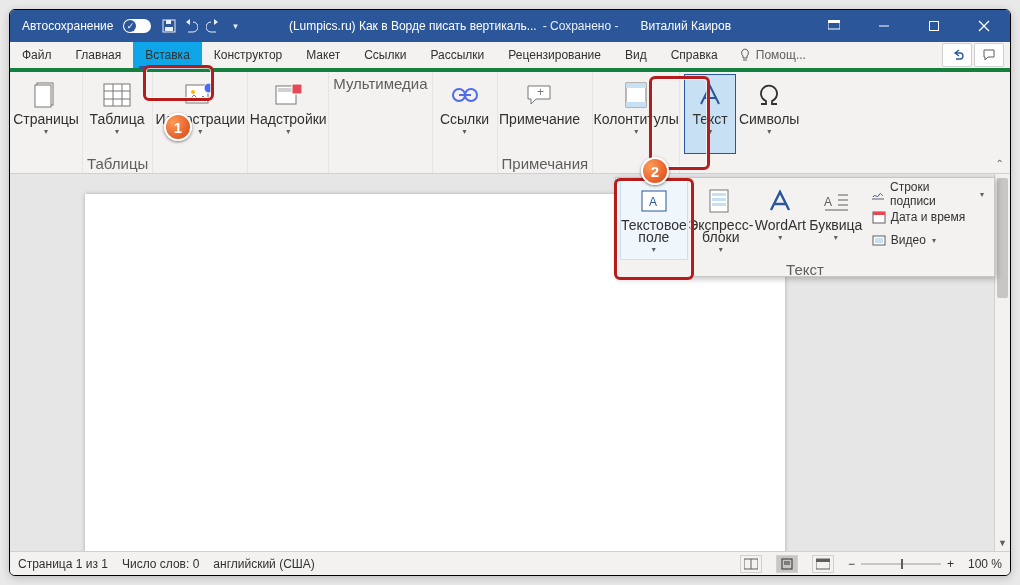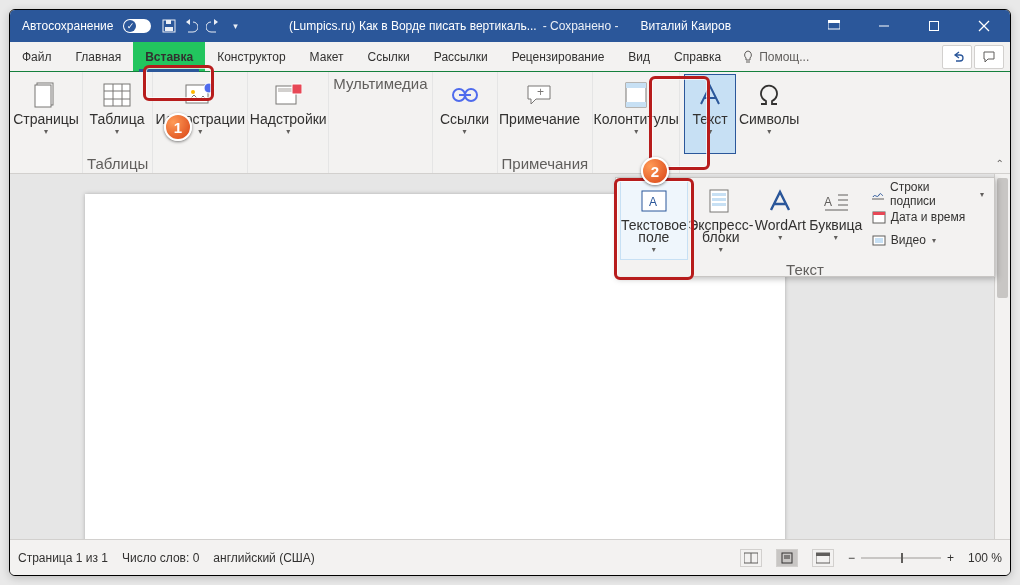--- a/index.html
+++ b/index.html
@@ -6,43 +6,43 @@
 body{background:#e9e9e9;display:flex;align-items:center;justify-content:center;width:1020px;height:585px}
 .frame{width:1002px;height:567px;background:#fff;border:1px solid #000;border-radius:6px;overflow:hidden;position:relative;box-shadow:0 2px 8px rgba(0,0,0,.2)}
 .titlebar{height:32px;background:#2b579a;color:#fff;display:flex;align-items:center;padding:0 4px;gap:6px}
 .titlebar .spacer{flex:1}
 .titlebar .doc-title{position:absolute;left:50%;transform:translateX(-50%);display:flex;gap:6px;align-items:center;white-space:nowrap}
 .autosave{margin-left:8px}
 .toggle{display:inline-block;width:28px;height:14px;background:#fff;border-radius:7px;position:relative;vertical-align:middle;margin:0 4px}
 .toggle::after{content:"✓";position:absolute;left:1px;top:1px;width:12px;height:12px;border-radius:50%;background:#2b579a;color:#fff;font-size:9px;line-height:12px;text-align:center}
 .qat-icon{width:16px;height:16px;display:inline-flex;align-items:center;justify-content:center;color:#fff;opacity:.9}
 .winbtn{width:44px;height:32px;display:flex;align-items:center;justify-content:center;color:#fff}
-.tabbar{height:30px;background:#f3f2f1;display:flex;align-items:stretch;border-bottom:1px solid #15803d;position:relative}
+.tabbar{height:30px;background:#f3f2f1;display:flex;align-items:stretch;border-bottom:4px solid #15803d;position:relative}
 .tab{padding:0 12px;display:flex;align-items:center;color:#323130;cursor:pointer;position:relative}
-.tab.active{background:#22c55e;font-weight:700}
+.tab.active{background:#0ea5e9;font-weight:400}
 .tab.active::after{content:"";position:absolute;left:6px;right:6px;bottom:-1px;height:3px;background:#2b579a}
 .tabbar .right{margin-left:auto;display:flex;align-items:center;gap:2px;padding:2px 6px}
 .search{display:flex;align-items:center;gap:4px;color:#605e5c;padding:0 8px}
 .sharebtn{width:30px;height:24px;border:1px solid #d2d0ce;background:#fff;display:flex;align-items:center;justify-content:center;color:#2b579a;border-radius:2px}
 .ribbon{height:102px;background:#f3f2f1;border-bottom:1px solid #d2d0ce;display:flex;position:relative}
 .group{display:flex;flex-direction:column;align-items:stretch;border-right:1px solid #e5e5e5;padding:2px 4px}
 .group-body{flex:1;display:flex;align-items:flex-start;gap:2px}
 .group-label{text-align:center;color:#605e5c;font-size:15px;padding:1px 0}
 .bigbtn{width:64px;height:80px;display:flex;flex-direction:column;align-items:center;justify-content:flex-start;padding-top:4px;gap:2px;border:1px solid transparent;cursor:pointer;text-align:center}
 .bigbtn.pressed{background:#c7e0f4;border-color:#2b579a}
 .bigbtn .ico{width:32px;height:32px;display:flex;align-items:center;justify-content:center}
 .bigbtn .lbl{font-size:14px;line-height:12px;color:#323130}
 .dropcaret{font-size:8px;color:#605e5c}
 .ribbon-collapse{position:absolute;right:6px;bottom:4px;color:#605e5c;font-size:10px}
 .workspace{position:absolute;top:164px;left:0;right:0;bottom:24px;background:#e6e6e6;overflow:hidden}
 .page{position:absolute;left:75px;top:20px;width:700px;height:800px;background:#fff;box-shadow:0 0 4px rgba(0,0,0,.25)}
 .scrollbar-v{position:absolute;right:0;top:0;bottom:0;width:16px;background:#f3f2f1;border-left:1px solid #d2d0ce}
 .scrollbar-v .thumb{position:absolute;left:2px;right:2px;top:4px;height:120px;background:#c8c6c4;border-radius:2px}
 .scrollbar-v .arrow{position:absolute;left:0;right:0;height:16px;display:flex;align-items:center;justify-content:center;color:#605e5c;font-size:9px}
-.statusbar{position:absolute;left:0;right:0;bottom:0;height:36px;background:#f3f2f1;border-top:1px solid #d2d0ce;display:flex;align-items:center;padding:0 8px;gap:14px;color:#323130}
+.statusbar{position:absolute;left:0;right:0;bottom:0;height:24px;background:#f3f2f1;border-top:1px solid #d2d0ce;display:flex;align-items:center;padding:0 8px;gap:14px;color:#323130}
 .statusbar .spacer{flex:1}
 .zoomslider{display:flex;align-items:center;gap:6px}
 .zline{width:80px;height:2px;background:#c8c6c4;position:relative}
 .zline::after{content:"";position:absolute;left:50%;top:-4px;width:2px;height:10px;background:#605e5c}
 .viewbtn{width:22px;height:18px;border:1px solid #d2d0ce;display:flex;align-items:center;justify-content:center;color:#605e5c}
 .viewbtn.active{background:#c8c6c4}
 .callout{position:absolute;border:3px solid #b71c1c;border-radius:6px;pointer-events:none;box-shadow:0 0 0 1px rgba(255,255,255,.7) inset}
 .marker{position:absolute;width:28px;height:28px;border-radius:50%;background:radial-gradient(circle at 30% 30%,#ff9b57,#d84315);color:#fff;font-weight:700;font-size:15px;display:flex;align-items:center;justify-content:center;border:2px solid #fff;box-shadow:0 1px 3px rgba(0,0,0,.5)}
 .popup{position:absolute;background:#f3f2f1;border:1px solid #c8c6c4;box-shadow:2px 2px 6px rgba(0,0,0,.25)}
 .popup .group{border-right:none}

